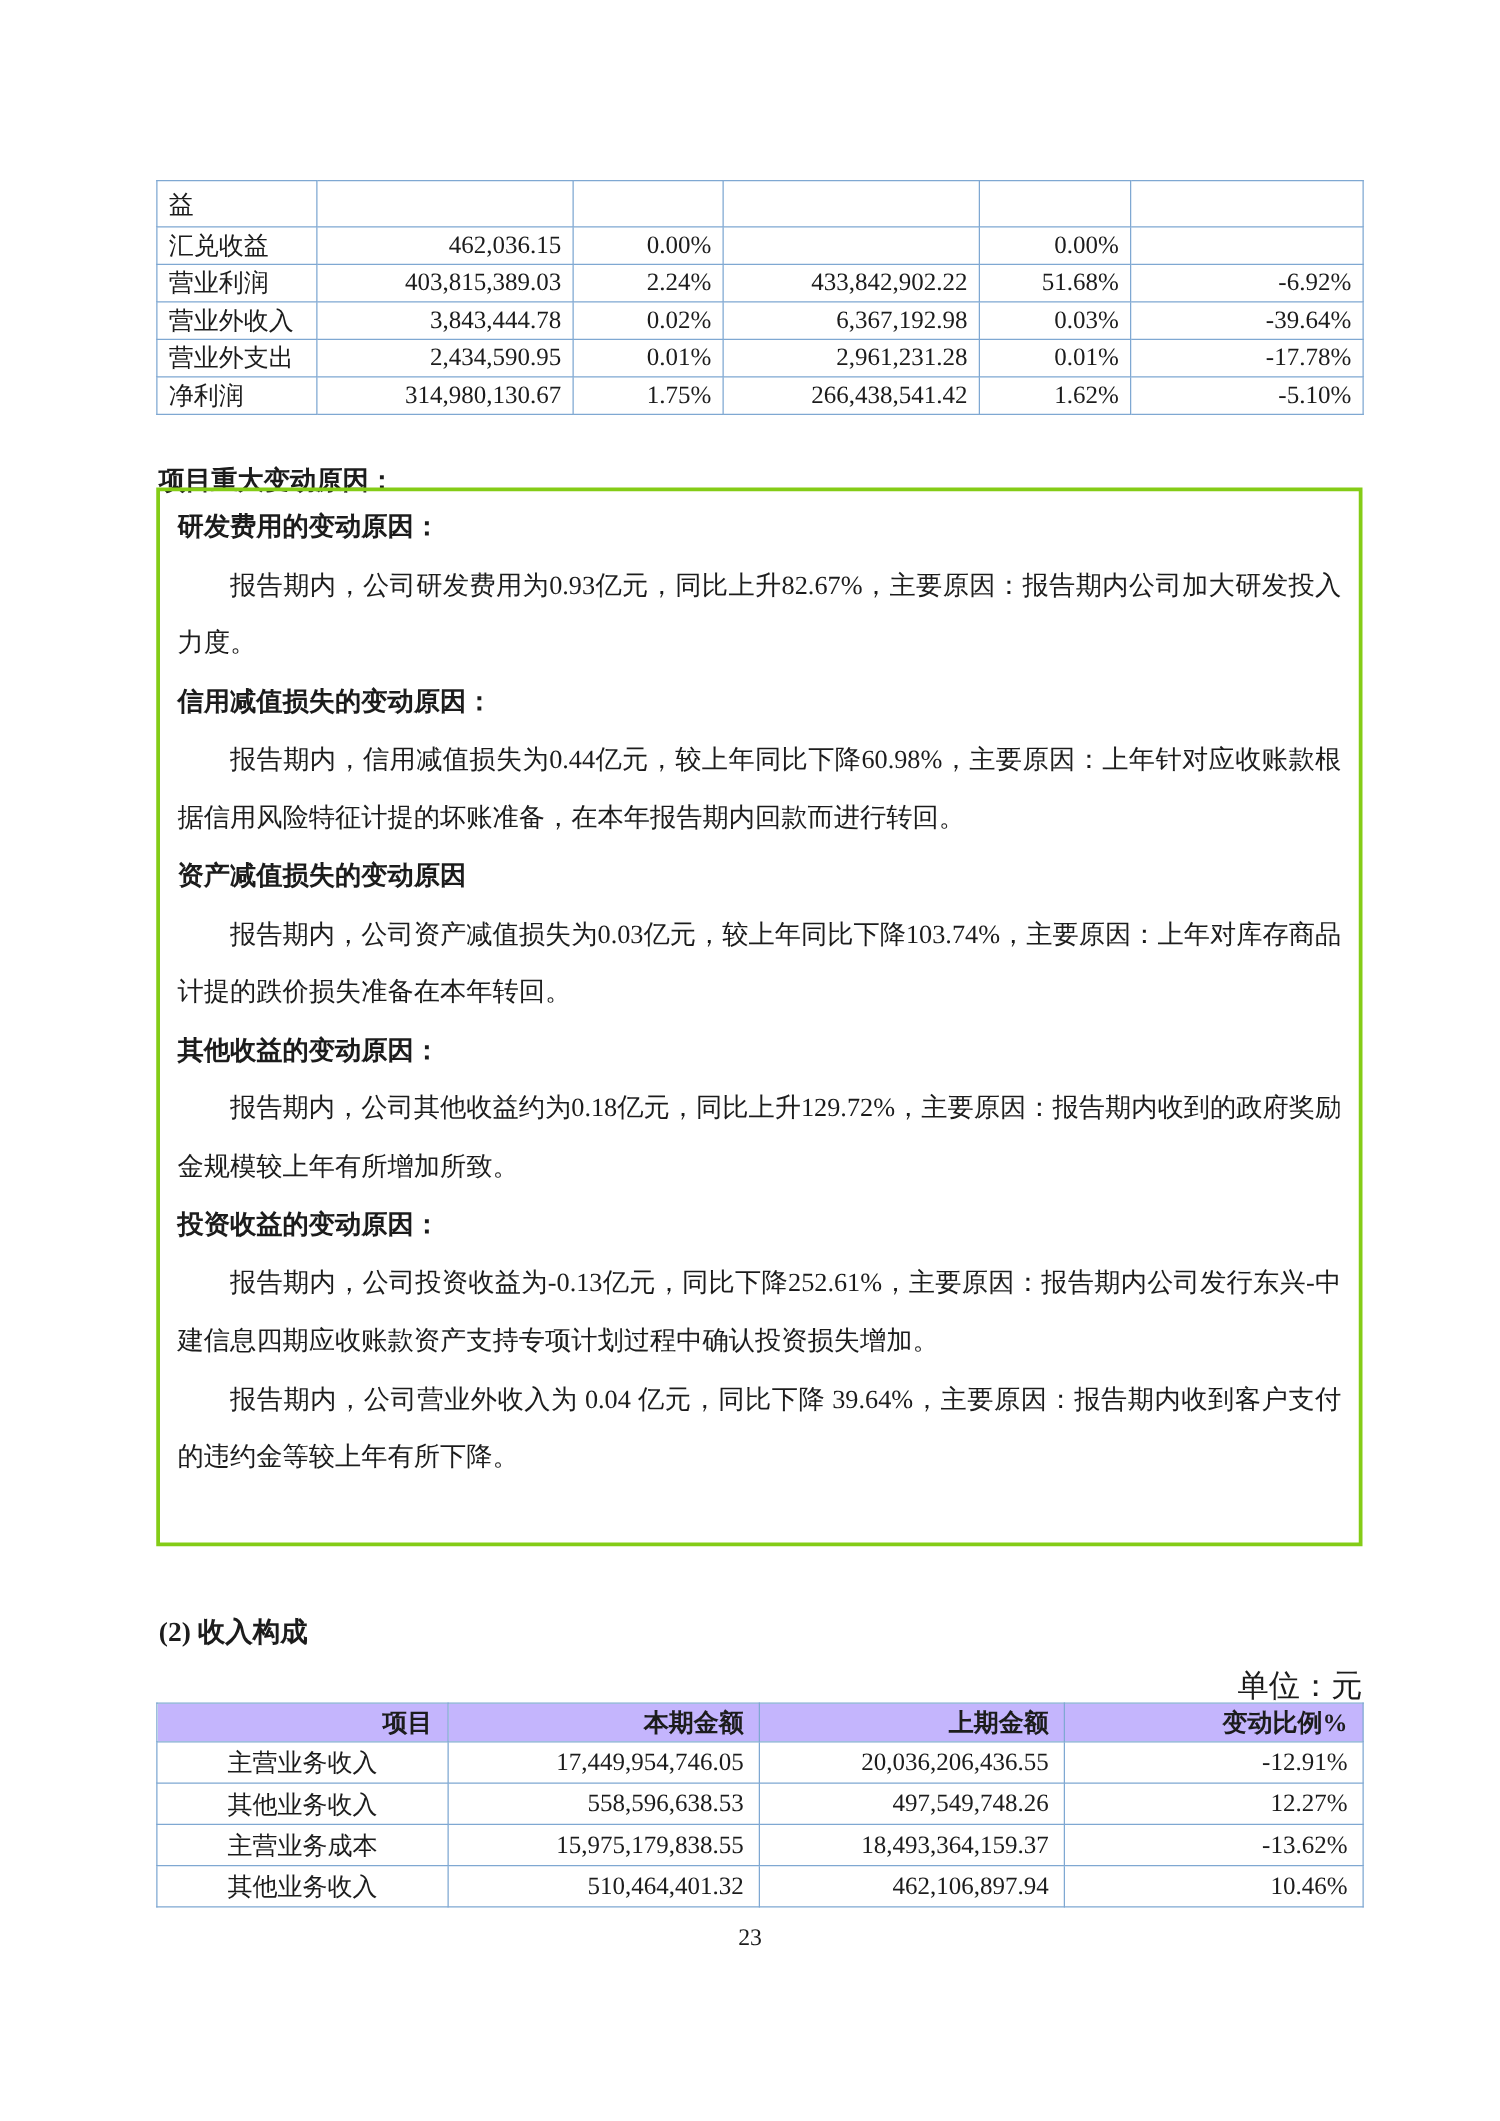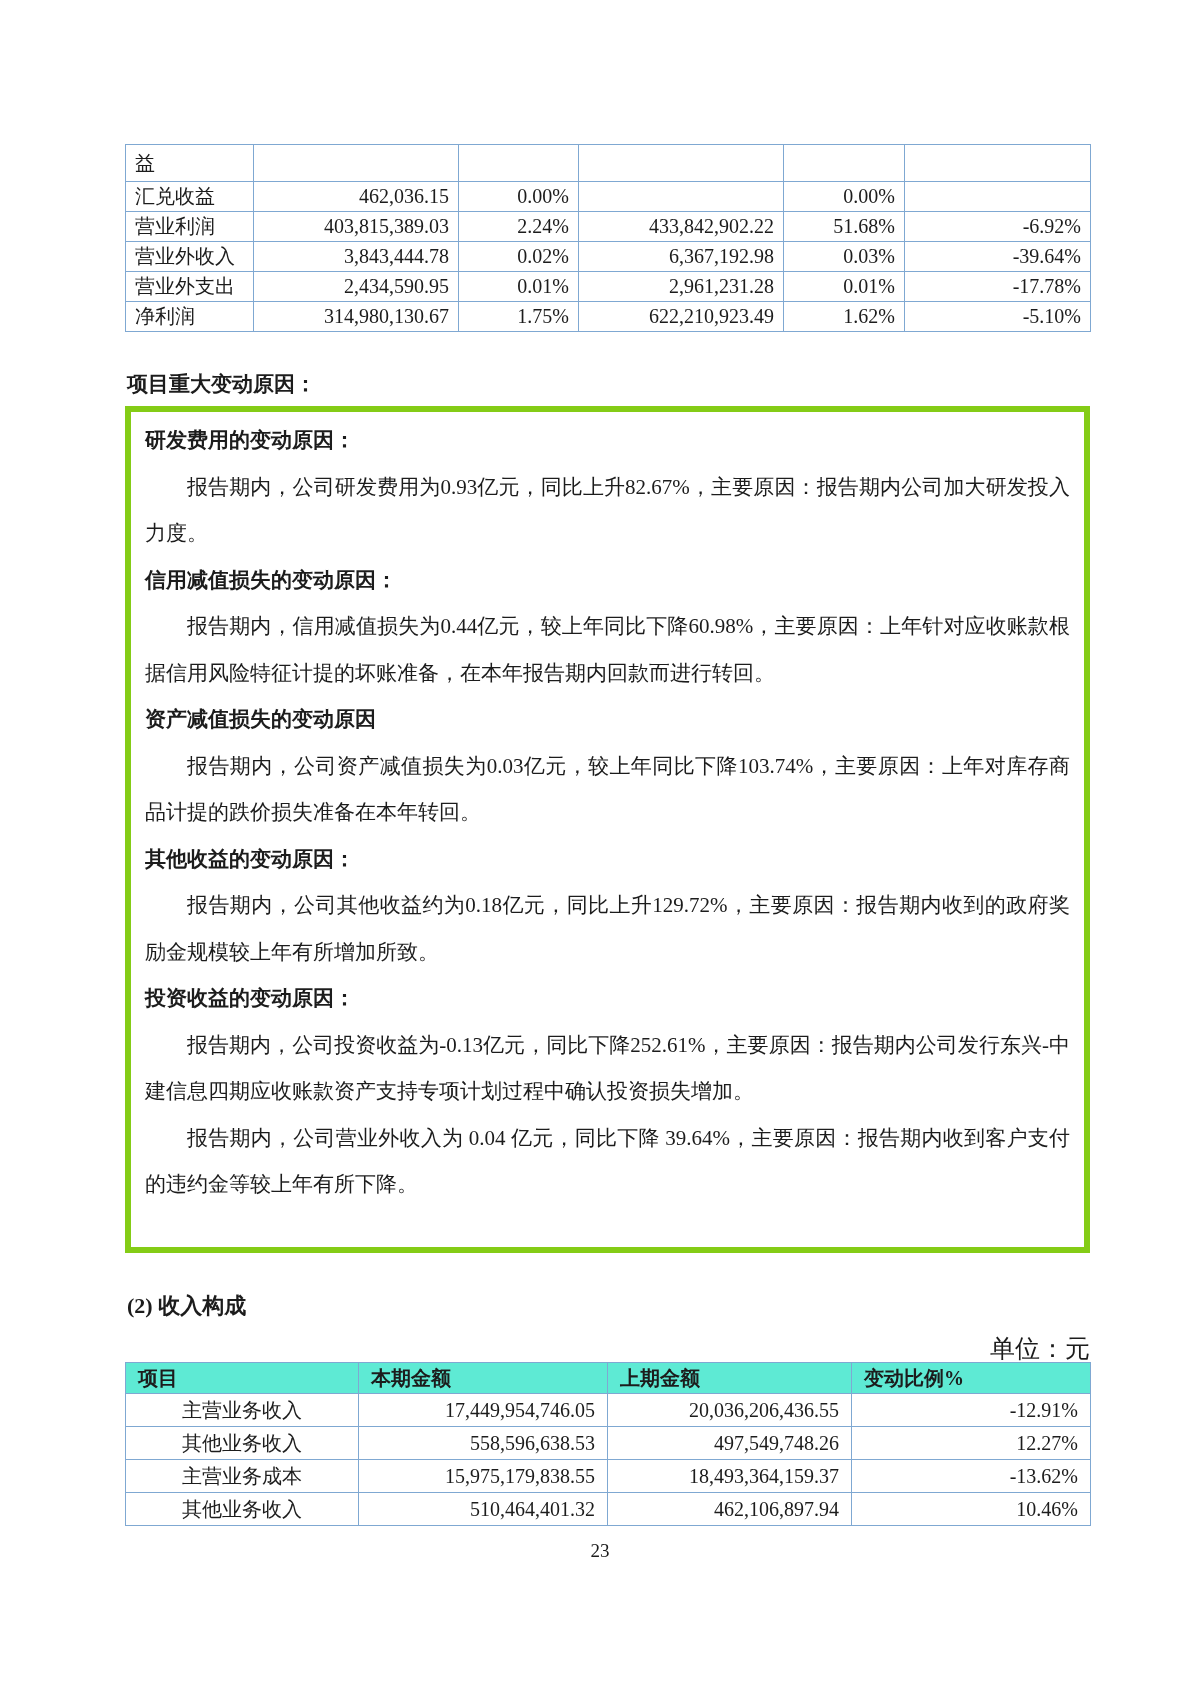--- a/index.html
+++ b/index.html
@@ -31,38 +31,38 @@
 
   .rev-table{position:absolute;left:125px;top:1362px;width:965px;}
   .rev-table td,.rev-table th{
     border:1px solid #7fa8d2;
     font-size:20px;
     padding:0 12px;
     white-space:nowrap;
     overflow:hidden;
   }
   .rev-table th{
-    background:#5eead4;
+    background:#c4b5fd;
     font-weight:bold;
-    text-align:left;
+    text-align:right;
     height:30px;
   }
   .rev-table td{height:32px;}
   .rev-table td.item{text-align:center;}
   .rev-table td.num{text-align:right;}
 
   
   .reasons-title{
     position:absolute;left:127px;top:370px;
     font-size:21px;font-weight:bold;text-align:right;
   }
   .reasons-box{
-    position:absolute;left:125px;top:406px;
+    position:absolute;left:125px;top:390px;
     width:965px;height:847px;
-    border:6px solid #84cc16;
+    border:3px solid #84cc16;
     box-sizing:border-box;
     padding:5px 14px 0 14px;
     overflow:hidden;
   }
   .reason-heading{
     font-size:21px;font-weight:bold;
     line-height:46.5px;
     margin:0;
   }
   .reason-text{
@@ -137,21 +137,21 @@
       <td class="num">2,434,590.95</td>
       <td class="num">0.01%</td>
       <td class="num">2,961,231.28</td>
       <td class="num">0.01%</td>
       <td class="num">-17.78%</td>
     </tr>
     <tr class="normal">
       <td class="item">净利润</td>
       <td class="num">314,980,130.67</td>
       <td class="num">1.75%</td>
-      <td class="num">622,210,923.49</td>
+      <td class="num">266,438,541.42</td>
       <td class="num">1.62%</td>
       <td class="num">-5.10%</td>
     </tr>
   </tbody>
     </table>
 
   <div class="reasons-title">项目重大变动原因：</div>
 
   <div class="reasons-box">
     <p class="reason-heading">研发费用的变动原因：</p>

